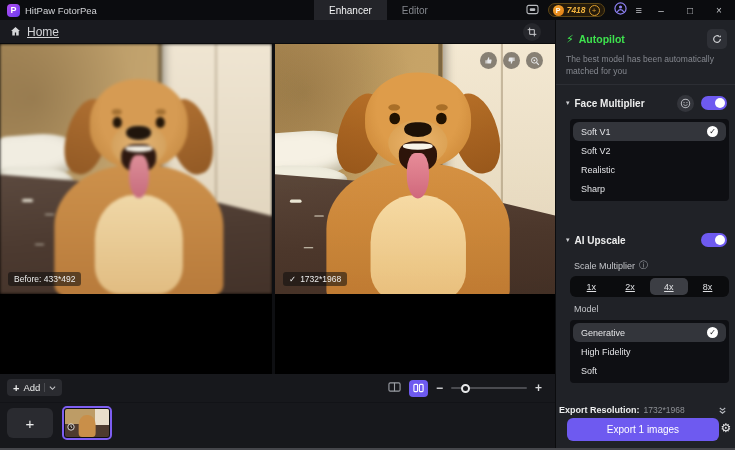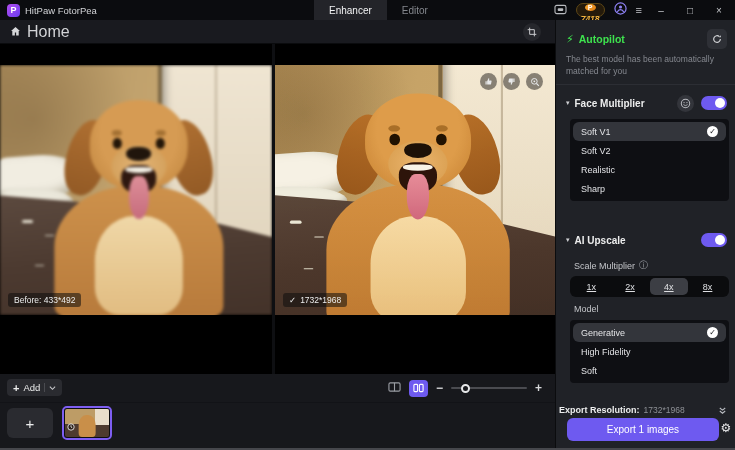--- a/index.html
+++ b/index.html
@@ -8,37 +8,37 @@
   
   .titlebar{position:absolute;left:0;top:0;width:735px;height:20px;background:#0b0c0f;display:flex;align-items:center;}
   .brand{display:flex;align-items:center;gap:5px;padding-left:7px;}
   .logo{width:13px;height:13px;border-radius:4px;background:linear-gradient(135deg,#b34df0,#6a3df0);color:#fff;
         font-size:9px;font-weight:bold;display:flex;align-items:center;justify-content:center;}
   .app-name{font-size:9.5px;color:#d3d4d7;}
   .tabs{position:absolute;left:314px;top:0;height:20px;display:flex;}
   .tab{height:20px;display:flex;align-items:center;padding:0 15px;font-size:10px;color:#84878d;cursor:pointer;}
   .tab.active{background:#232429;color:#f2f3f4;}
   .tb-right{position:absolute;right:0;top:0;height:20px;display:flex;align-items:center;gap:9px;padding-right:6px;}
-  .coin-pill{display:flex;align-items:center;gap:3px;height:14px;padding:0 4px;border-radius:8px;background:#241a0b;border:1px solid #5e4716;flex-direction:column;}
+  .coin-pill{display:flex;align-items:center;gap:3px;height:14px;padding:0 4px;border-radius:8px;background:#241a0b;border:1px solid #5e4716;}
   .coin{width:11px;height:11px;border-radius:50%;background:linear-gradient(145deg,#f7a833,#e07d12);color:#fff;font-size:7px;font-weight:bold;
         display:flex;align-items:center;justify-content:center;}
   .credits{font-size:8.5px;font-weight:bold;color:var(--coin-gold,#f0b23e);font-style:italic;}
   .plus-circle{width:11px;height:11px;border-radius:50%;border:1.2px solid #d99b2e;color:#d99b2e;font-size:8px;line-height:9px;text-align:center;}
   .menu-glyph{font-size:11px;color:#c3c5c9;}
   .win-btn{width:20px;text-align:center;font-size:10px;color:#c3c5c9;}
   
   .content{position:absolute;left:0;top:20px;width:735px;height:430px;display:flex;}
   .left-col{width:555px;height:430px;display:flex;flex-direction:column;}
   
   .home-bar{height:24px;background:#191a1f;display:flex;align-items:center;gap:6px;padding:0 10px;border-bottom:1px solid #0a0b0d;position:relative;}
-  .home-label{font-size:16px;color:#d2d3d6;}
+  .home-label{font-size:12px;color:#d2d3d6;text-decoration:underline;}
   .crop-btn{position:absolute;right:14px;top:3px;width:18px;height:18px;border-radius:50%;background:#26272c;display:flex;align-items:center;justify-content:center;}
   
   .viewer{height:330px;display:flex;background:#000;position:relative;}
-  .pane{position:relative;overflow:hidden;height:250px;margin-top:21px;}
+  .pane{position:relative;overflow:hidden;height:250px;}
   .pane.before{width:272px;}
   .pane.after{width:280px;}
   .v-divider{width:3px;background:#0e0f12;height:330px;}
   .photo-art{position:absolute;inset:0;}
   .before .photo-art{filter:blur(1.4px) saturate(.96);}
   .after .photo-art{transform:scale(1.06);transform-origin:50% 58%;filter:saturate(1.05) contrast(1.04);}
   
   .ph-wall{position:absolute;inset:0;background:linear-gradient(100deg,#a98a58,#c2a26b 45%,#caa76f);}
   .ph-wallshade{position:absolute;left:0;top:0;width:50%;height:62%;background:radial-gradient(ellipse at 25% 35%,rgba(70,48,22,.22),transparent 70%);}
   .ph-door{position:absolute;left:58%;right:0;top:0;height:74%;background:linear-gradient(180deg,#efe5d1,#e1d5bd);

